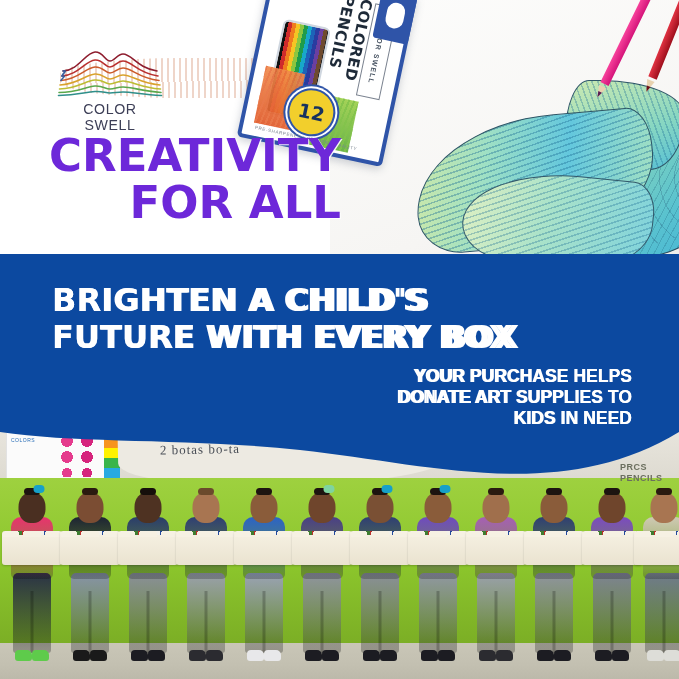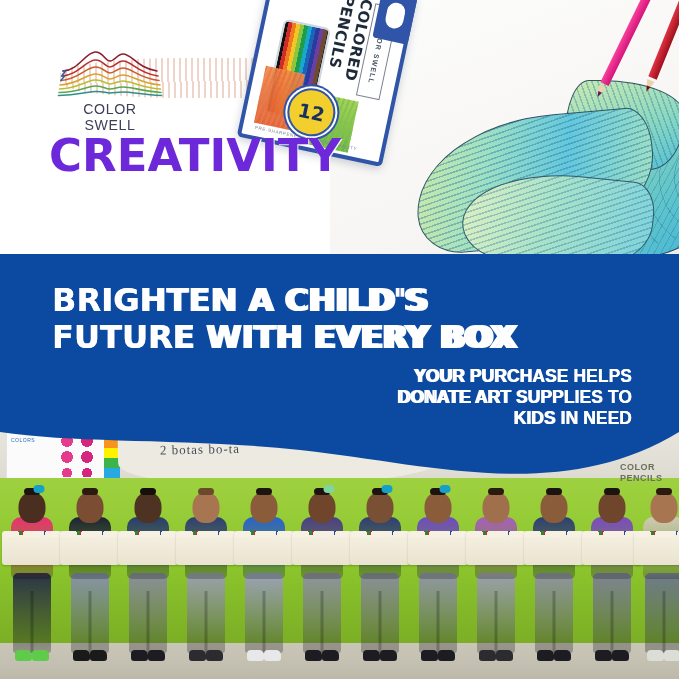--- a/index.html
+++ b/index.html
@@ -514,20 +514,21 @@
         <g fill="none" stroke-width="3.2" stroke-linecap="round">
           <path d="M12 46 C22 45, 14 47, 10 56" stroke="#3b5f9e"></path>
           <path d="M10 56 C20 55, 12 58, 8 65" stroke="#3b5f9e"></path>
         </g>
       </svg>
       <div class="logo-word">COLOR SWELL</div>
     </div>
 
     <div class="headline">
       <span class="l1 nowrap">CREATIVITY</span>
+      <span class="l2 nowrap">FOR ALL</span>
     </div>
   </div>
 
   <div class="banner">
     <div class="banner-head">
       <span class="l1 nowrap">BRIGHTEN A CHILD'S</span>
       <span class="l2 nowrap">FUTURE WITH EVERY BOX</span>
     </div>
     <div class="banner-sub">
       <span>YOUR PURCHASE HELPS</span>
@@ -755,17 +756,17 @@
     <span class="nowrap">BRIGHTEN A CHILD'S</span>
     <span class="nowrap" style="display:block">FUTURE WITH EVERY BOX</span>
   </div>
   <div style="position:absolute;right:47px;top:366px;color:#fff;text-align:right;font-family:'Liberation Sans',sans-serif;font-weight:700;font-size:17.5px;line-height:21px;">
     <span style="display:block">YOUR PURCHASE HELPS</span>
     <span style="display:block">DONATE ART SUPPLIES TO</span>
     <span style="display:block">KIDS IN NEED</span>
   </div>
 
   <div style="position:absolute;left:620px;top:462px;color:#6b6f5e;font-family:'Liberation Sans',sans-serif;font-weight:700;font-size:9px;line-height:11px;letter-spacing:.5px;">
-    <span style="display:block">COLOR</span>
+    <span style="display:block">PRCS</span>
     <span style="display:block">PENCILS</span>
   </div>
 
 </div>
 
 </body></html>

